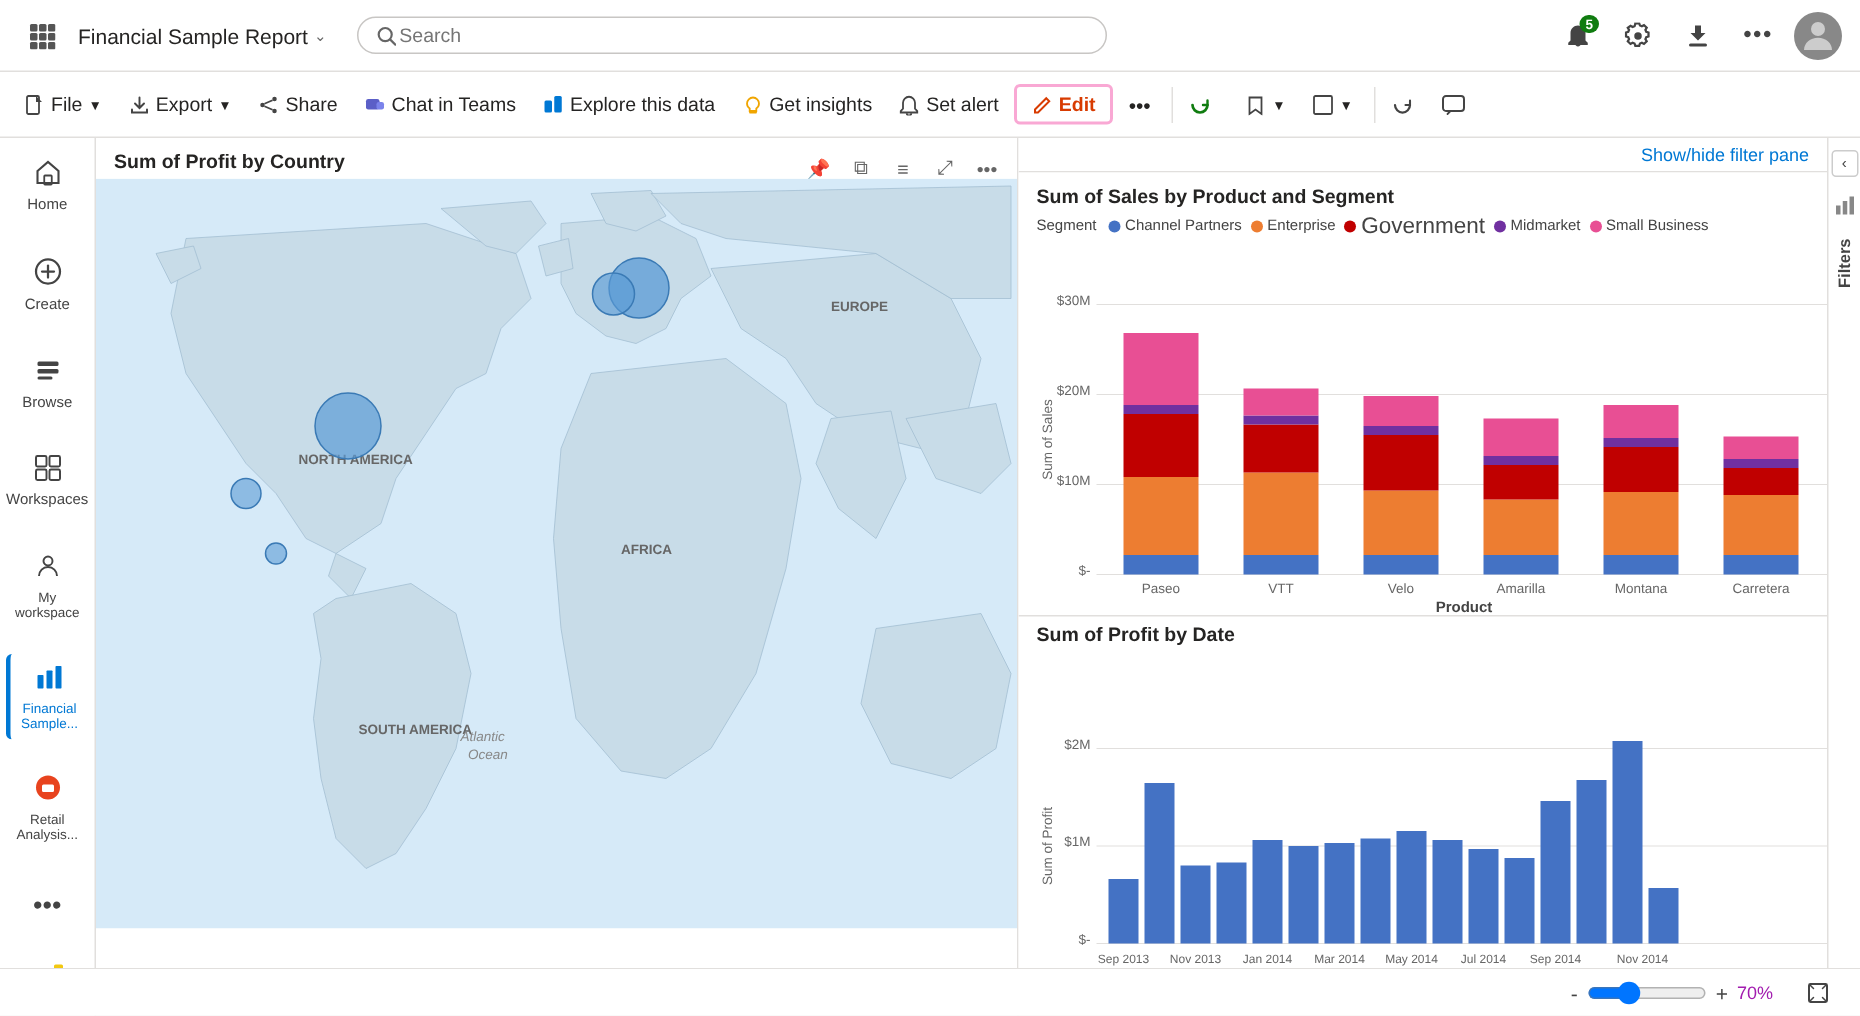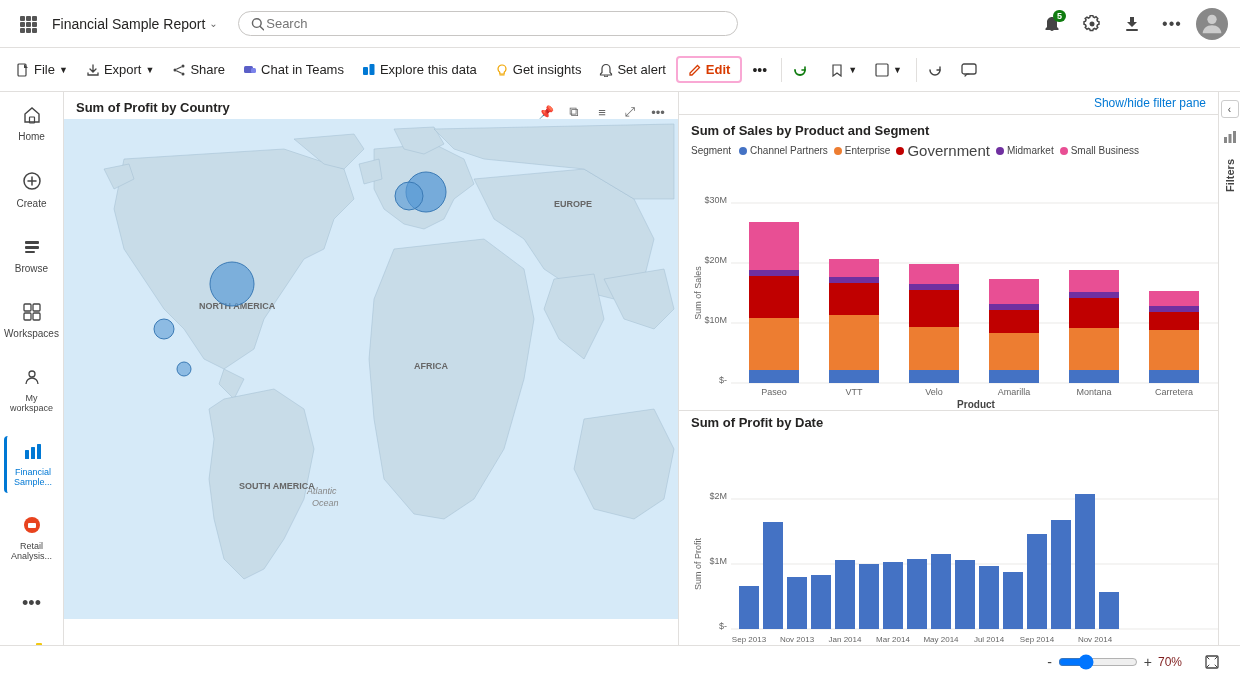--- a/index.html
+++ b/index.html
@@ -620,21 +620,21 @@
     </div>
 
   </div>
 </div>
 
 <div class="bottom-bar">
   <div class="zoom-control">
     <span style="cursor:pointer; font-size:14px; color:#444;">-</span>
     <input type="range" min="10" max="200" value="70" class="zoom-slider" style="width: 80px;">
     <span style="cursor:pointer; font-size:14px; color:#444;">+</span>
-    <span style="font-size:12px; color:#7f1d1d; min-width:30px;">70%</span>
+    <span style="font-size:12px; color:#a21caf; min-width:30px;">70%</span>
   </div>
   <button class="icon-btn">
     <svg width="14" height="14" viewBox="0 0 14 14" fill="none">
       <rect x="1" y="1" width="12" height="12" rx="1" stroke="#444" stroke-width="1.3" fill="none"></rect>
       <path d="M4 4L2 2M10 4L12 2M4 10L2 12M10 10L12 12" stroke="#444" stroke-width="1" stroke-linecap="round"></path>
     </svg>
   </button>
 </div>
 
 </body></html>

